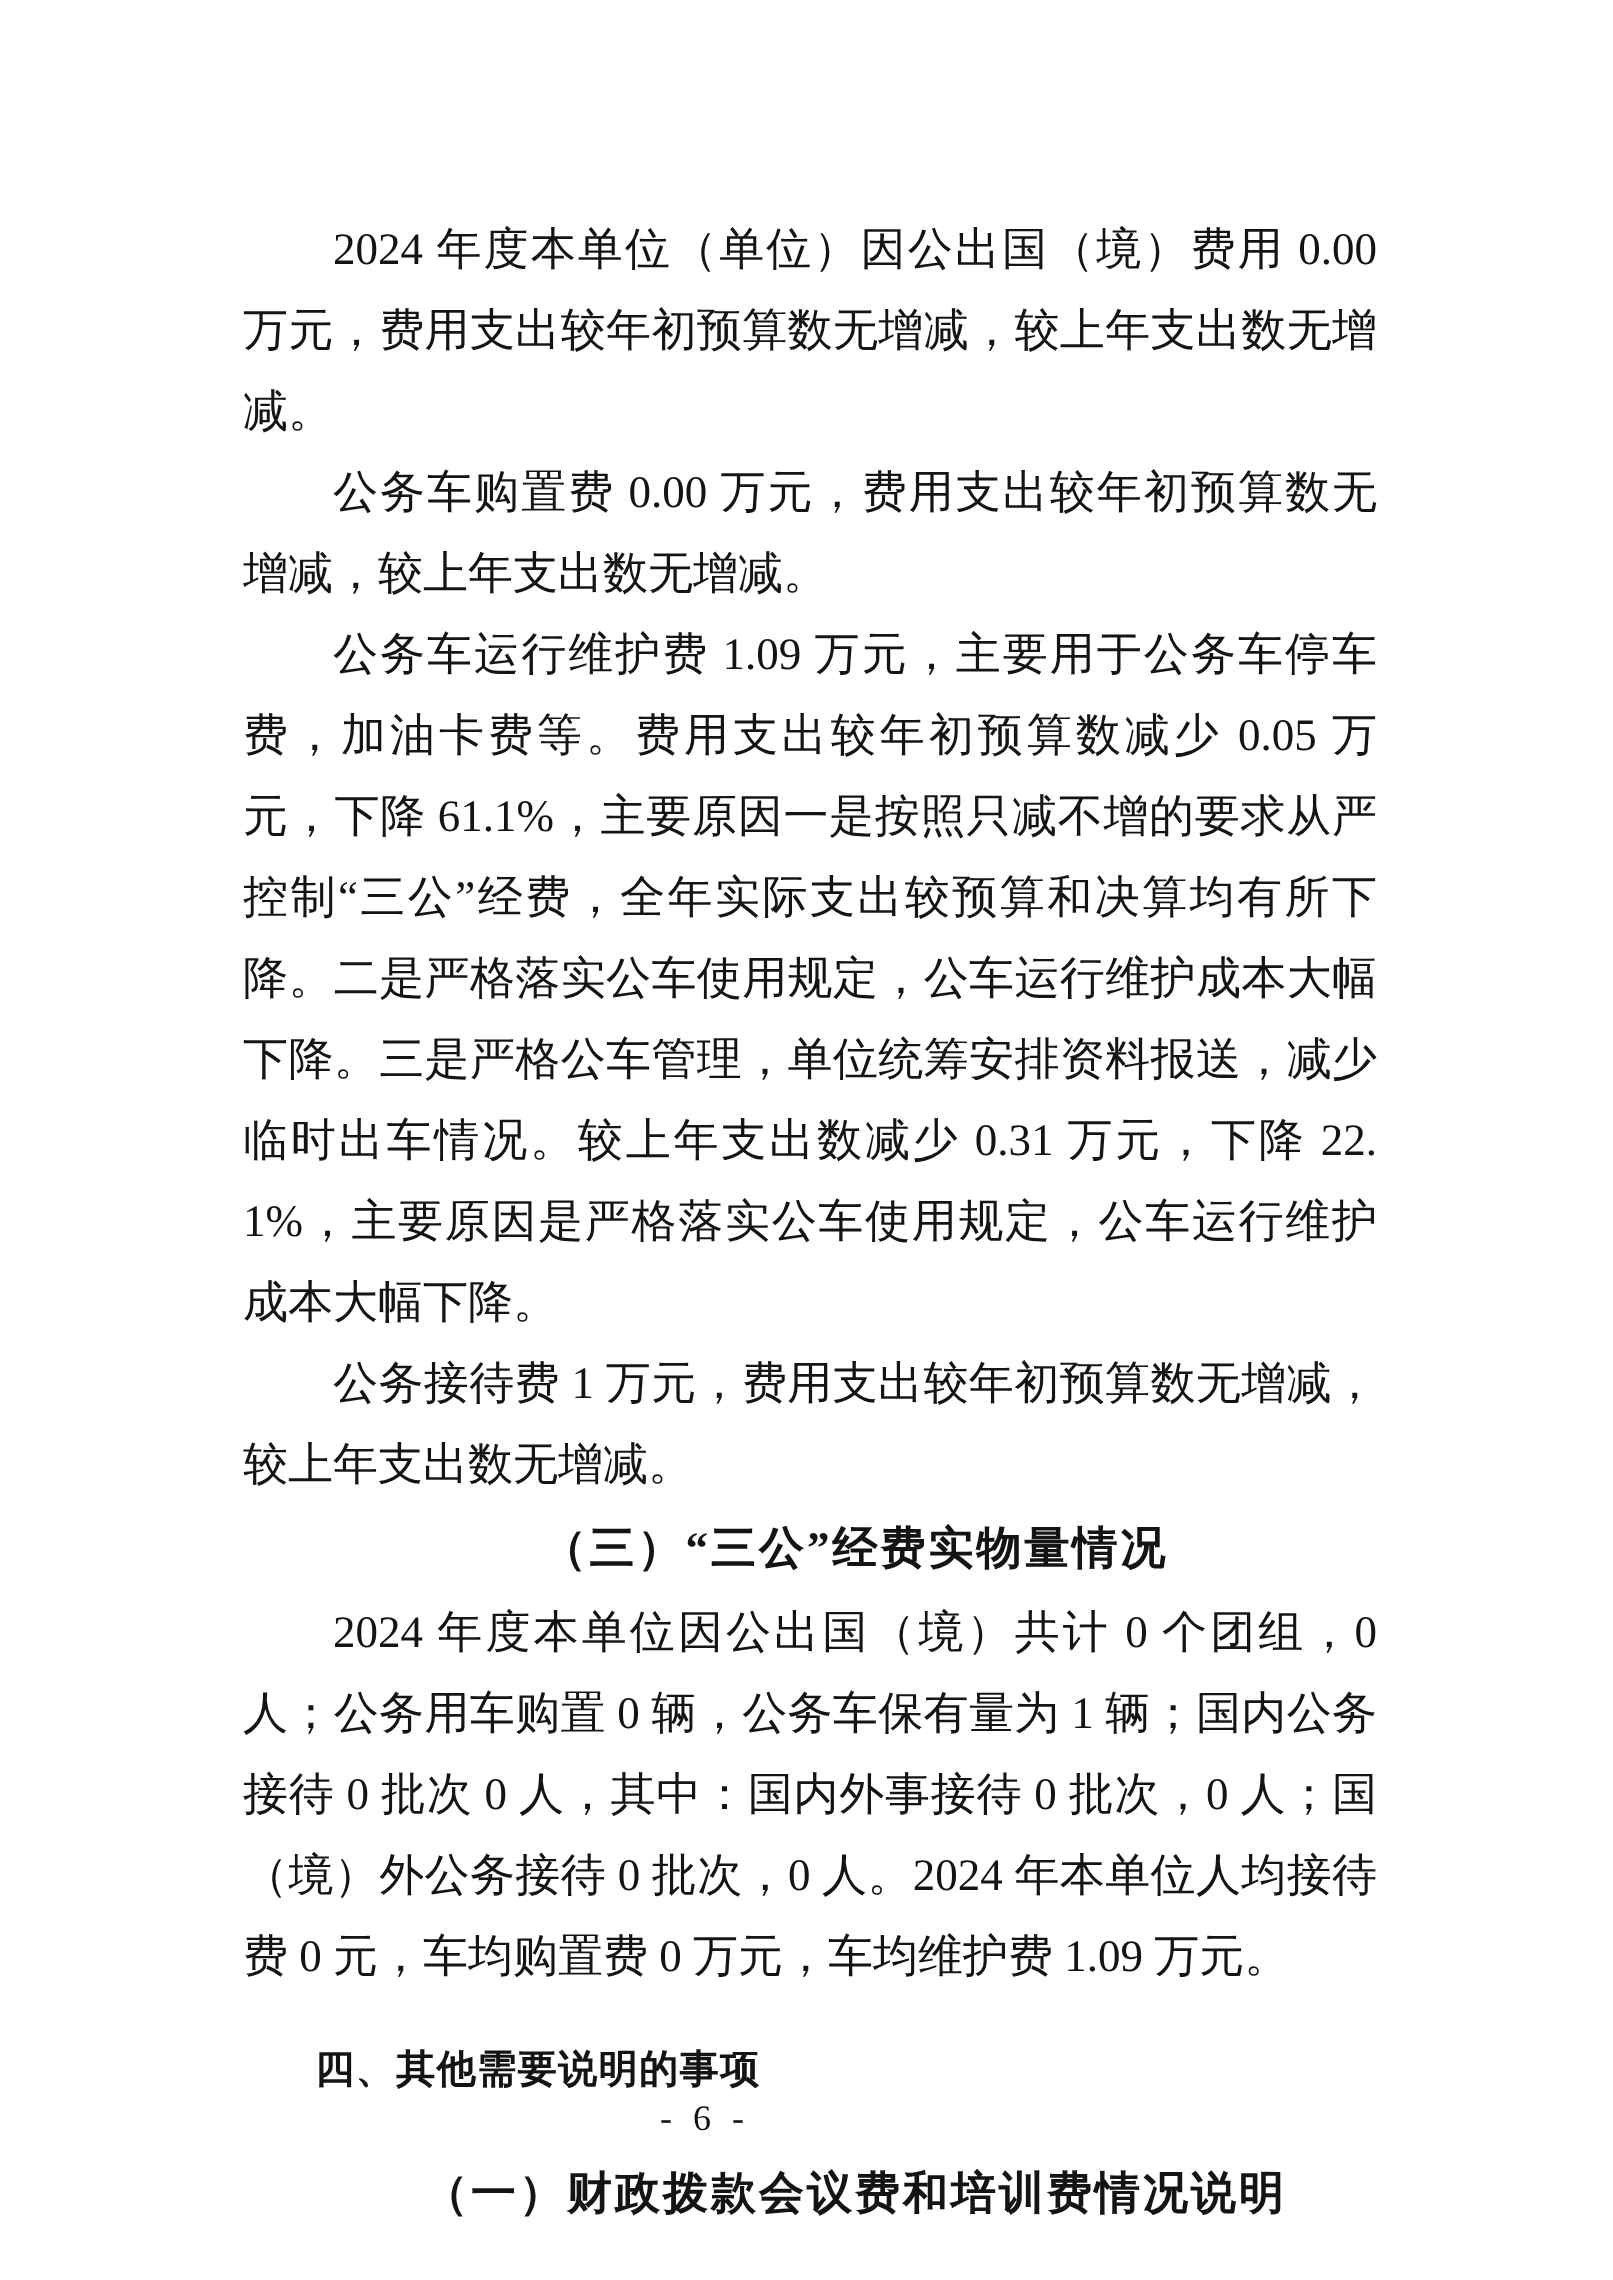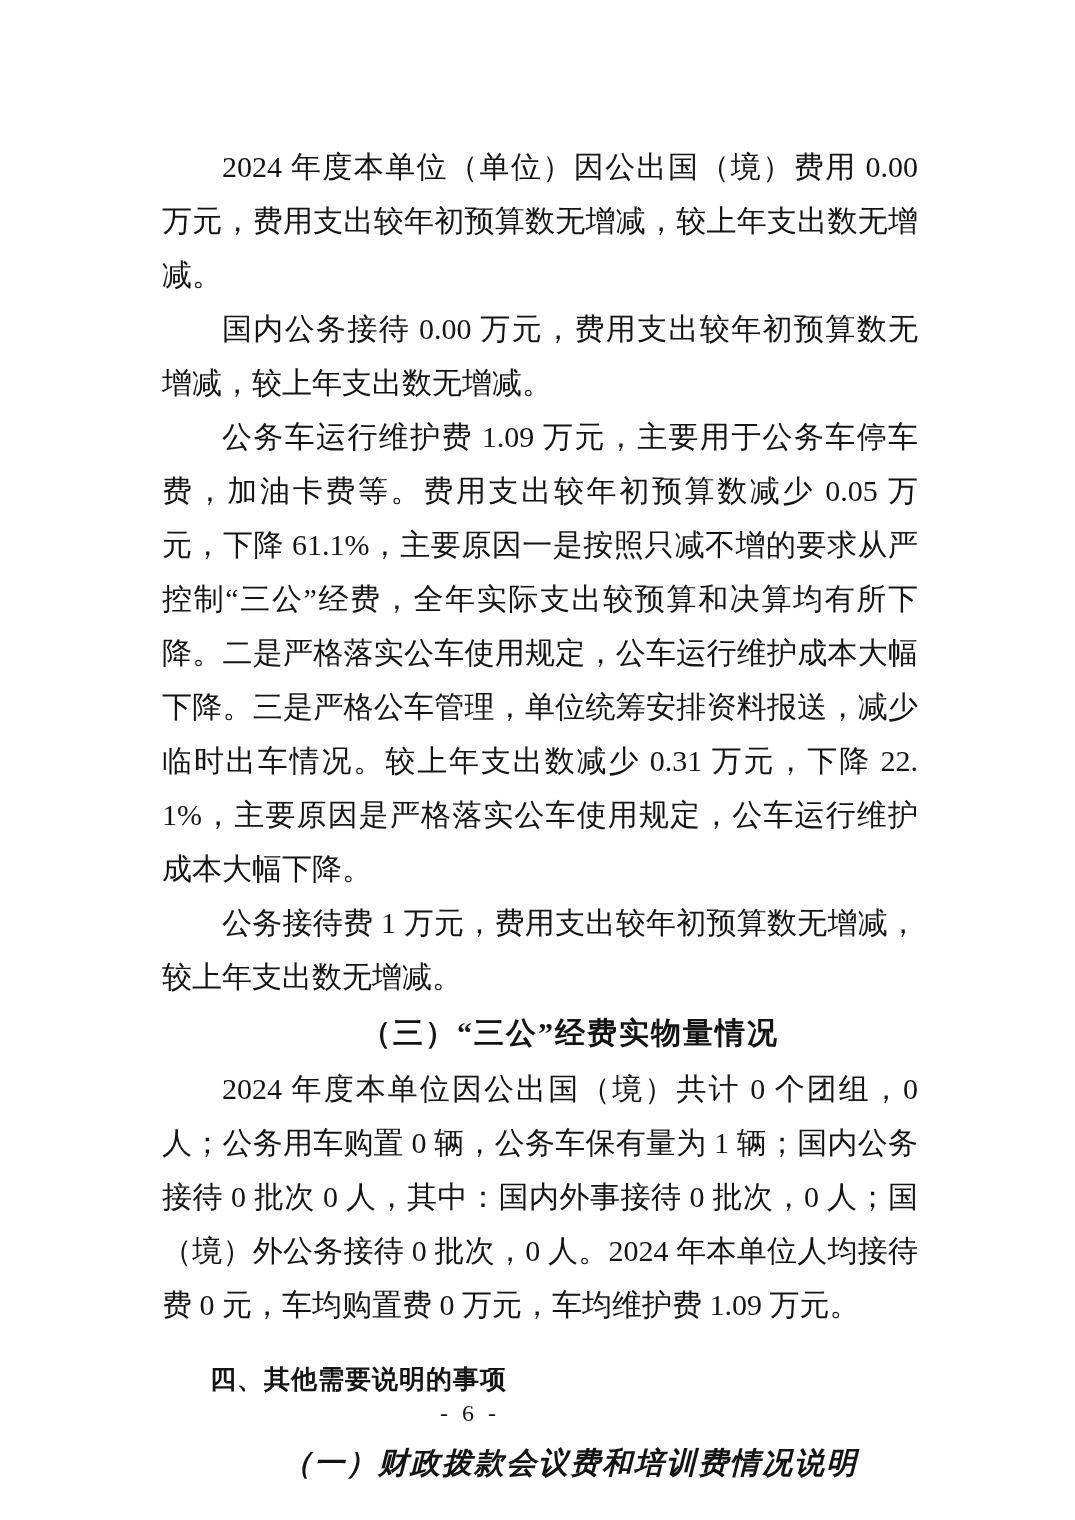--- a/index.html
+++ b/index.html
@@ -46,21 +46,20 @@
     margin: 20px 0 0 0;
     font-size: 26px;
     line-height: 56px;
     font-weight: bold;
     text-indent: 1.85em;
     font-family: Liberation Serif, serif;
     letter-spacing: 1px;
   }
   .heading-kai.second {
     margin-top: 26px;
-    font-style: italic;
   }
   .page-number {
     position: absolute;
     left: 0;
     right: 0;
     top: 1398px;
     text-align: center;
     font-size: 24px;
     line-height: 30px;
     color: #141414;
@@ -68,21 +67,21 @@
   }
 </style>
 </head>
 <body>
 
 <div class="page">
   <div class="content">
 
     <p class="body-para">2024 年度本单位（单位）因公出国（境）费用 0.00 万元，费用支出较年初预算数无增减，较上年支出数无增减。</p>
 
-    <p class="body-para">国内公务接待 0.00 万元，费用支出较年初预算数无增减，较上年支出数无增减。</p>
+    <p class="body-para">公务车购置费 0.00 万元，费用支出较年初预算数无增减，较上年支出数无增减。</p>
 
     <p class="body-para">公务车运行维护费 1.09 万元，主要用于公务车停车费，加油卡费等。费用支出较年初预算数减少 0.05 万元，下降 61.1%，主要原因一是按照只减不增的要求从严控制“三公”经费，全年实际支出较预算和决算均有所下降。二是严格落实公车使用规定，公车运行维护成本大幅下降。三是严格公车管理，单位统筹安排资料报送，减少临时出车情况。较上年支出数减少 0.31 万元，下降 22.1%，主要原因是严格落实公车使用规定，公车运行维护成本大幅下降。</p>
 
     <p class="body-para">公务接待费 1 万元，费用支出较年初预算数无增减，较上年支出数无增减。</p>
 
     <h3 class="heading-kai">（三）“三公”经费实物量情况</h3>
 
     <p class="body-para">2024 年度本单位因公出国（境）共计 0 个团组，0 人；公务用车购置 0 辆，公务车保有量为 1 辆；国内公务接待 0 批次 0 人，其中：国内外事接待 0 批次，0 人；国（境）外公务接待 0 批次，0 人。2024 年本单位人均接待费 0 元，车均购置费 0 万元，车均维护费 1.09 万元。</p>
 
     <h2 class="heading-hei">四、其他需要说明的事项</h2>

